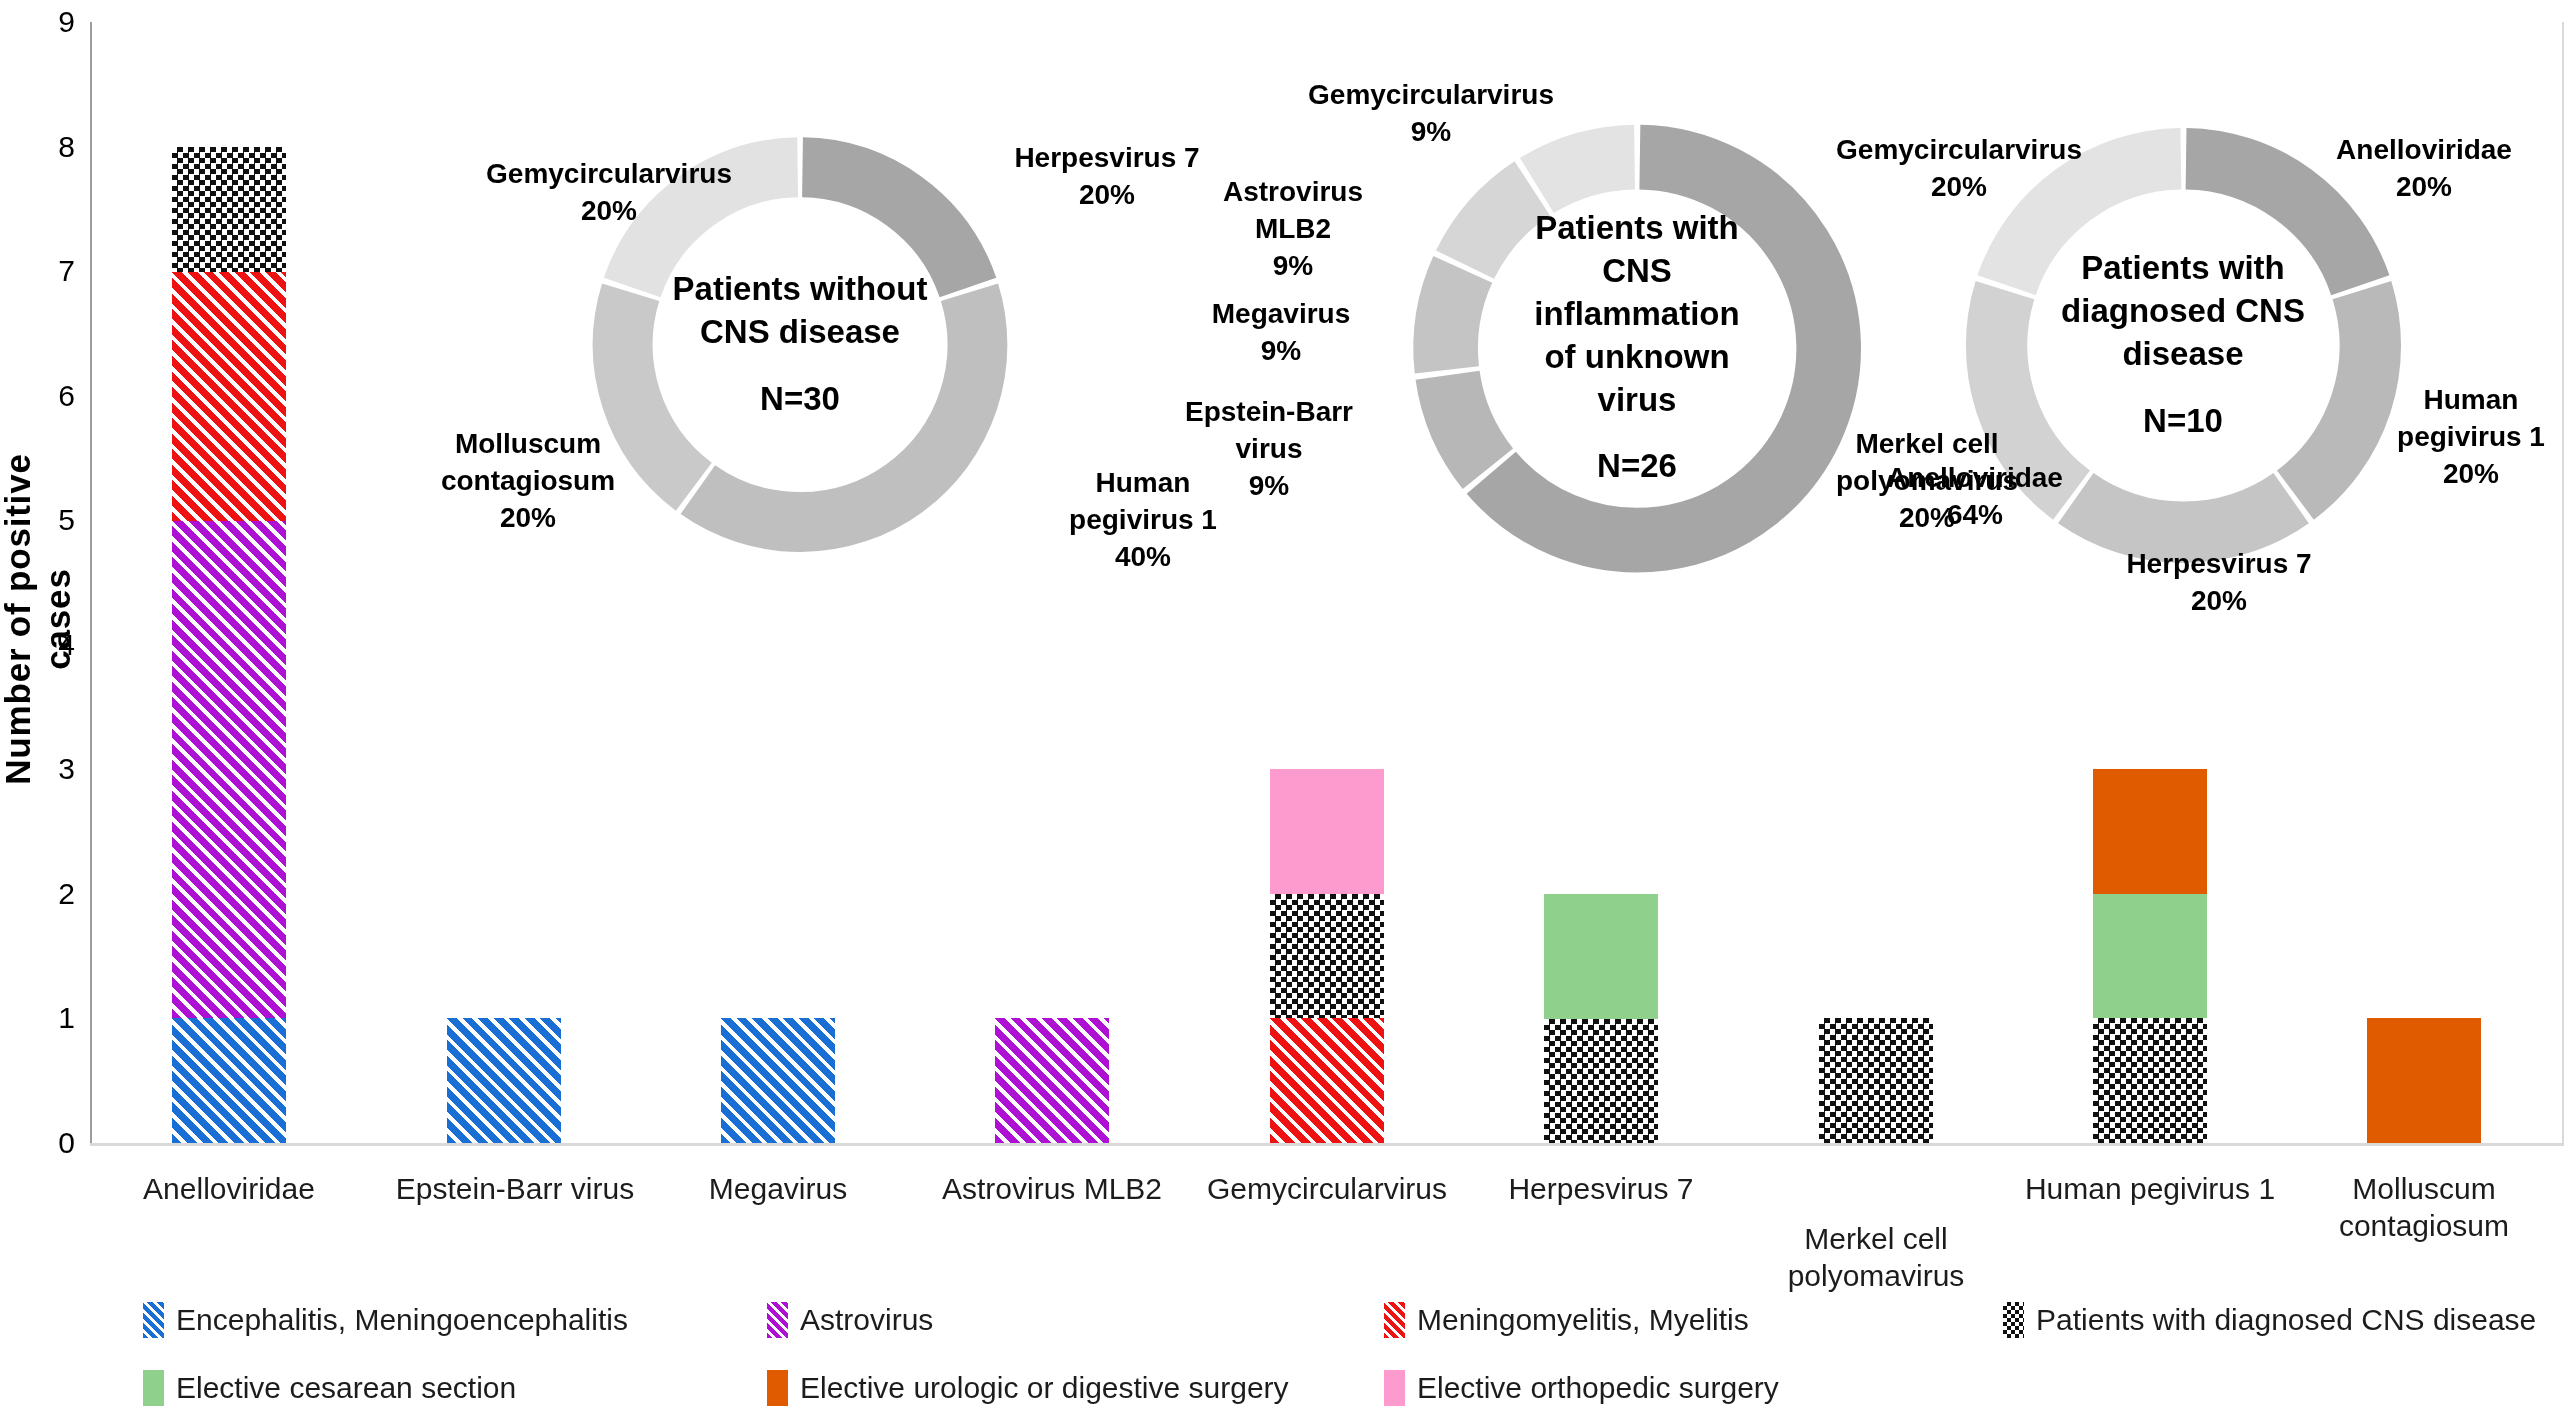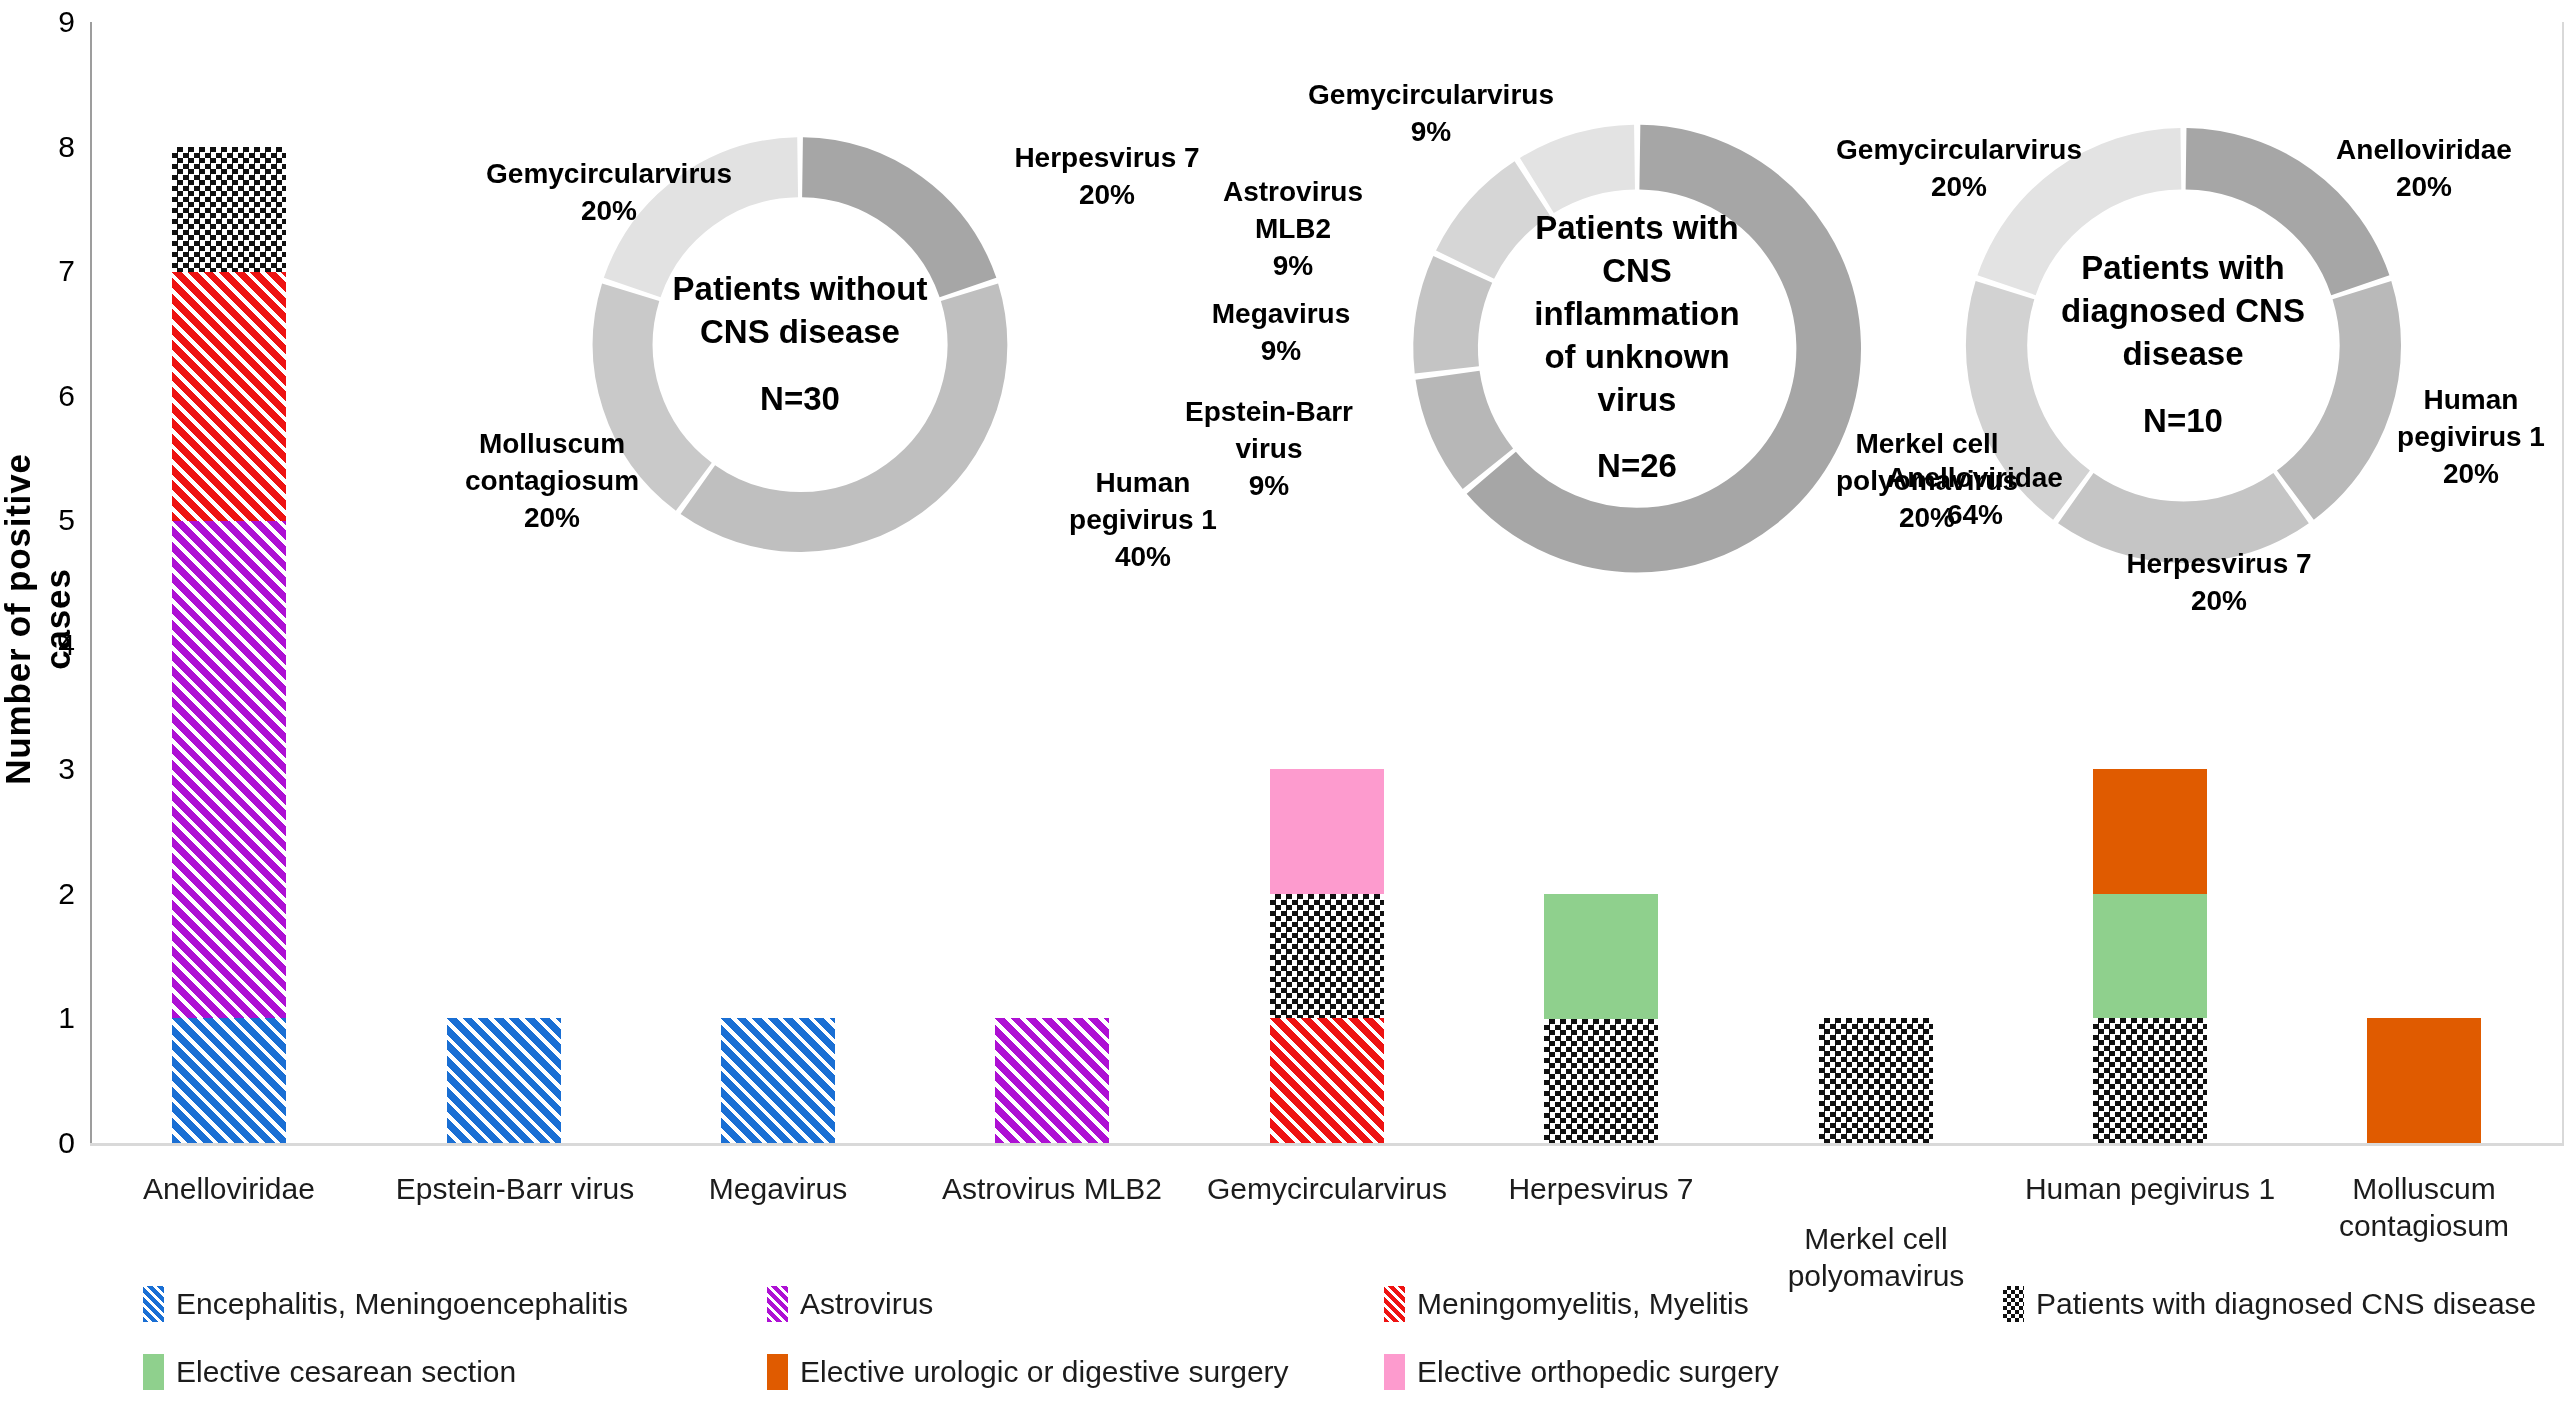--- a/index.html
+++ b/index.html
@@ -11,21 +11,21 @@
   .axis-light{position:absolute;background:#d9d9d9;}
   .ytick{position:absolute;width:63px;text-align:right;font-size:30px;font-weight:400;line-height:30px;}
   .bar{position:absolute;display:flex;flex-direction:column;}
   .bar .seg{width:100%;}
   .xlab{position:absolute;text-align:center;font-size:30px;line-height:1.22;color:#1c1c1c;}
   .donut-label{position:absolute;transform:translate(-50%,-50%);text-align:center;
                font-size:28px;font-weight:700;line-height:1.32;white-space:nowrap;}
   .donut-center{position:absolute;transform:translate(-50%,-50%);text-align:center;
                 font-size:33px;font-weight:700;line-height:1.3;}
   .donut-center .nline{margin-top:24px;}
-  .legend-item{position:absolute;display:flex;align-items:center;gap:12px;font-size:30px;color:#1c1c1c;}
+  .legend-item{position:absolute;display:flex;align-items:center;gap:12px;font-size:30px;color:#1c1c1c;margin-top:16px;}
   .sw{display:inline-block;width:21px;height:36px;flex:0 0 21px;}
   
   .hatch-blue  {background:repeating-linear-gradient(45deg,#1a6fd4 0 7px,#ffffff 7px 11px);}
   .hatch-purple{background:repeating-linear-gradient(45deg,#ae10d4 0 7px,#ffffff 7px 11px);}
   .hatch-red   {background:repeating-linear-gradient(45deg,#ee1312 0 7px,#ffffff 7px 11px);}
   .checker     {background:repeating-conic-gradient(#101010 0% 25%,#ffffff 0% 50%) 0 0/11px 11px;}
   .solid-green {background:#8fd08d;}
   .solid-orange{background:#e05b00;}
   .solid-pink  {background:#fd9bce;}
   
@@ -124,21 +124,21 @@
   <div id="donut-text">
       <div class="donut-label" style="left: 1107px; top: 177px;">
         <div>Herpesvirus 7</div>
         <div>20%</div>
       </div>
       <div class="donut-label" style="left: 1143px; top: 520px;">
         <div>Human</div>
         <div>pegivirus 1</div>
         <div>40%</div>
       </div>
-      <div class="donut-label" style="left: 552px; top: 481px;">
+      <div class="donut-label" style="left: 528px; top: 481px;">
         <div>Molluscum</div>
         <div>contagiosum</div>
         <div>20%</div>
       </div>
       <div class="donut-label" style="left: 609px; top: 193px;">
         <div>Gemycircularvirus</div>
         <div>20%</div>
       </div>
       <div class="donut-center" style="left: 800px; top: 344px;">
         <div>Patients without</div>

